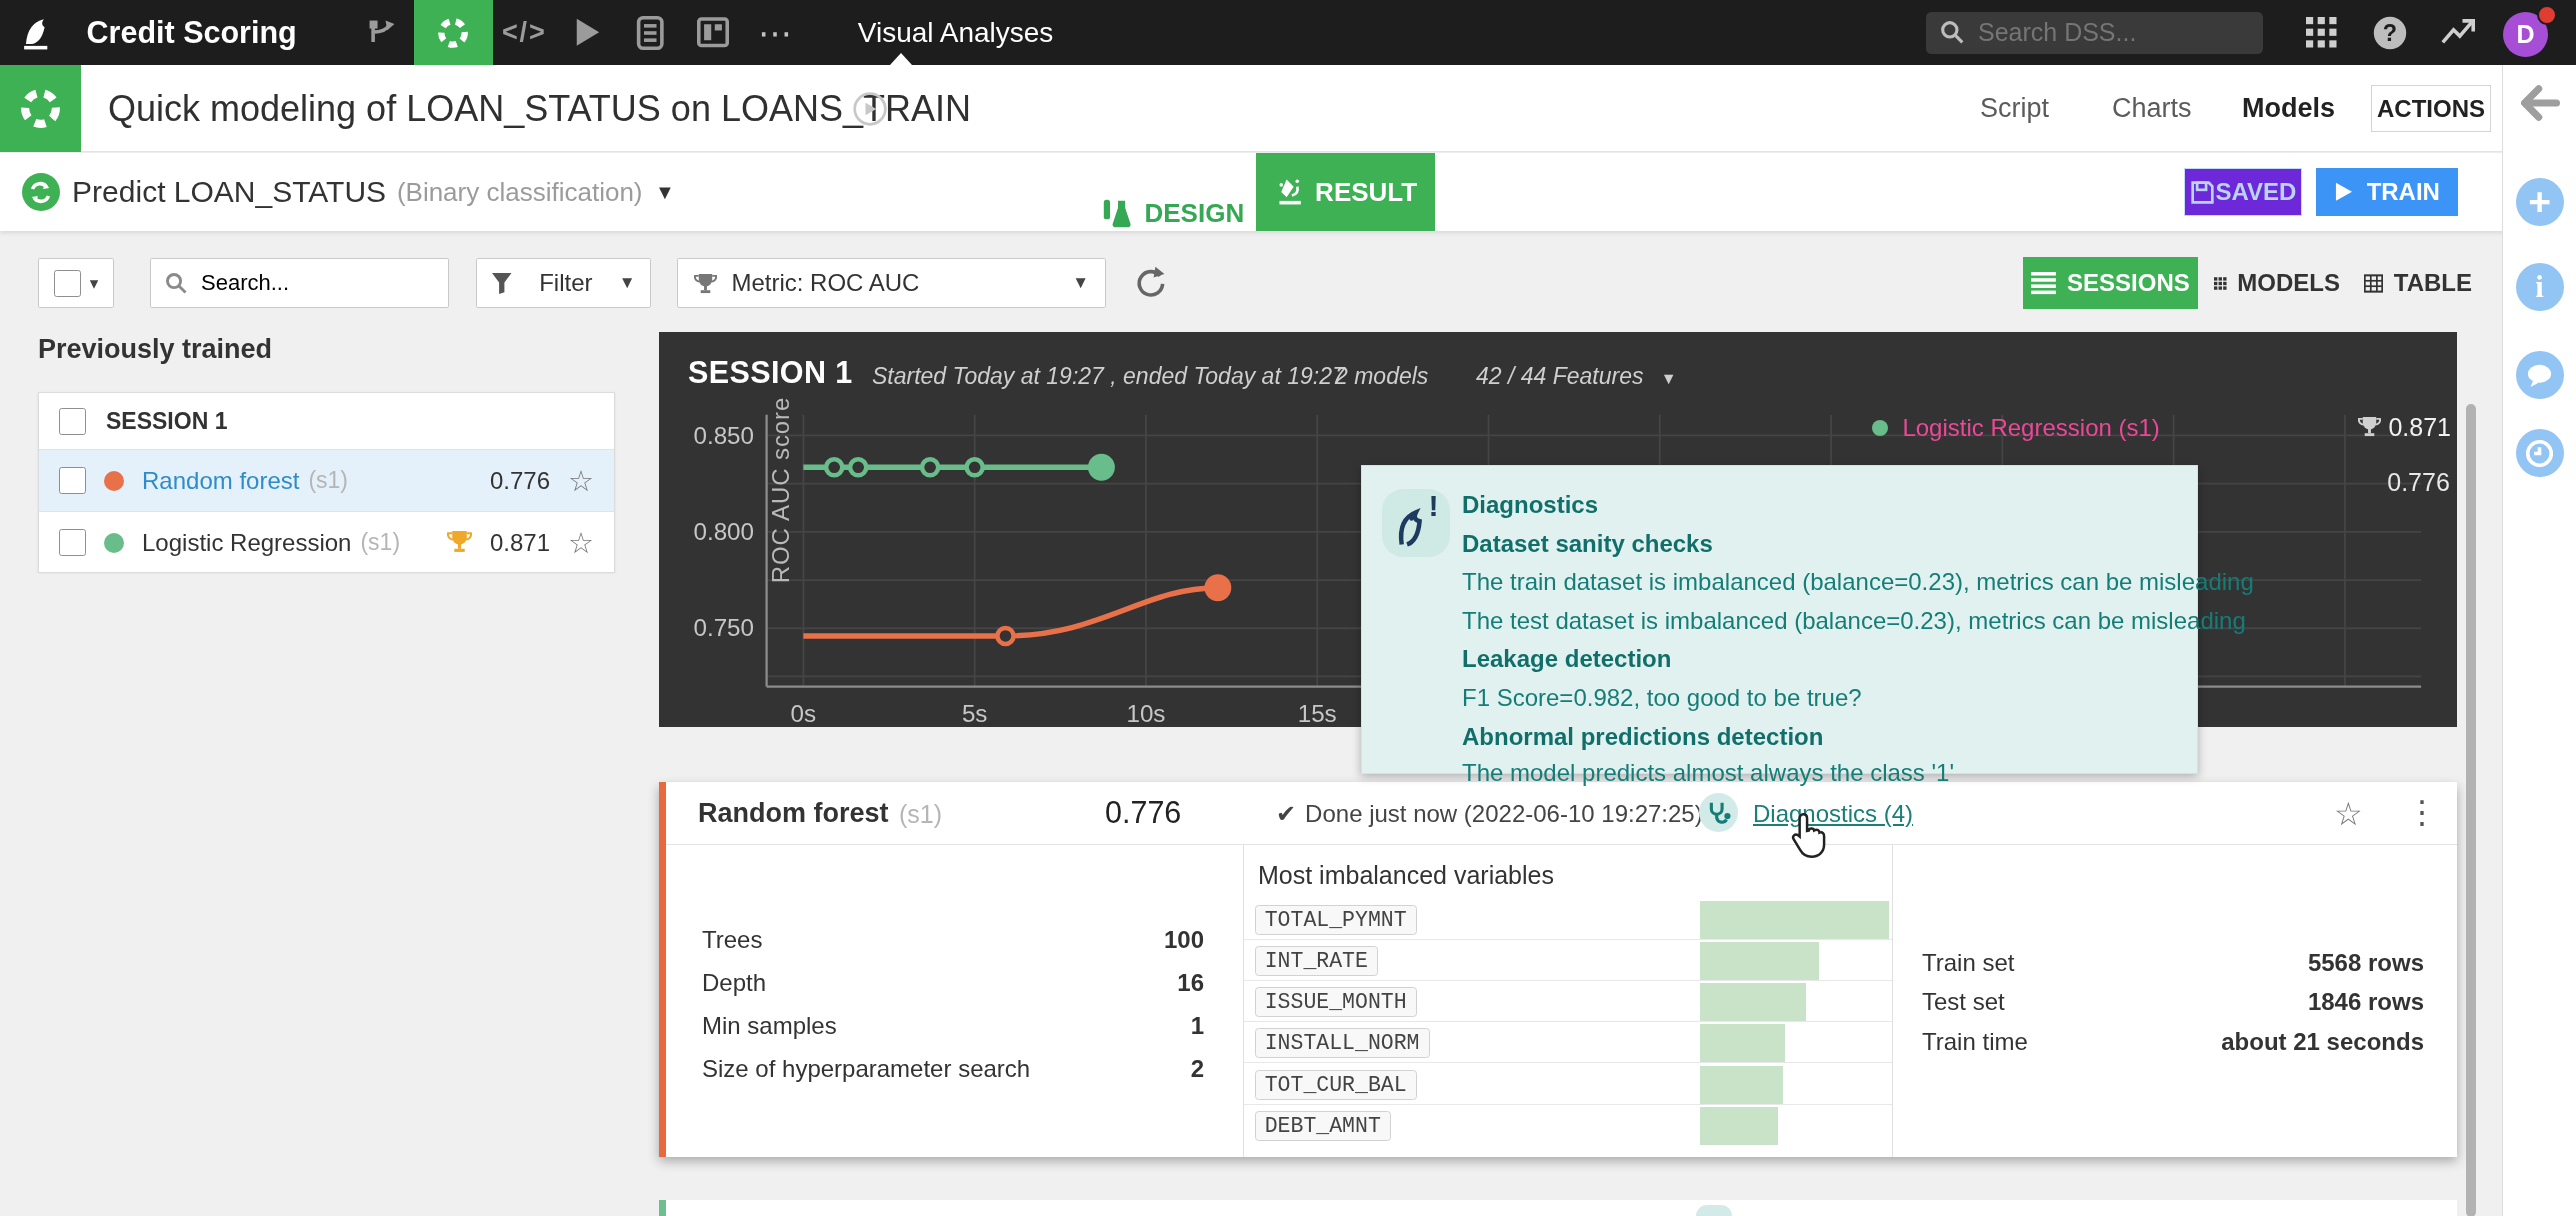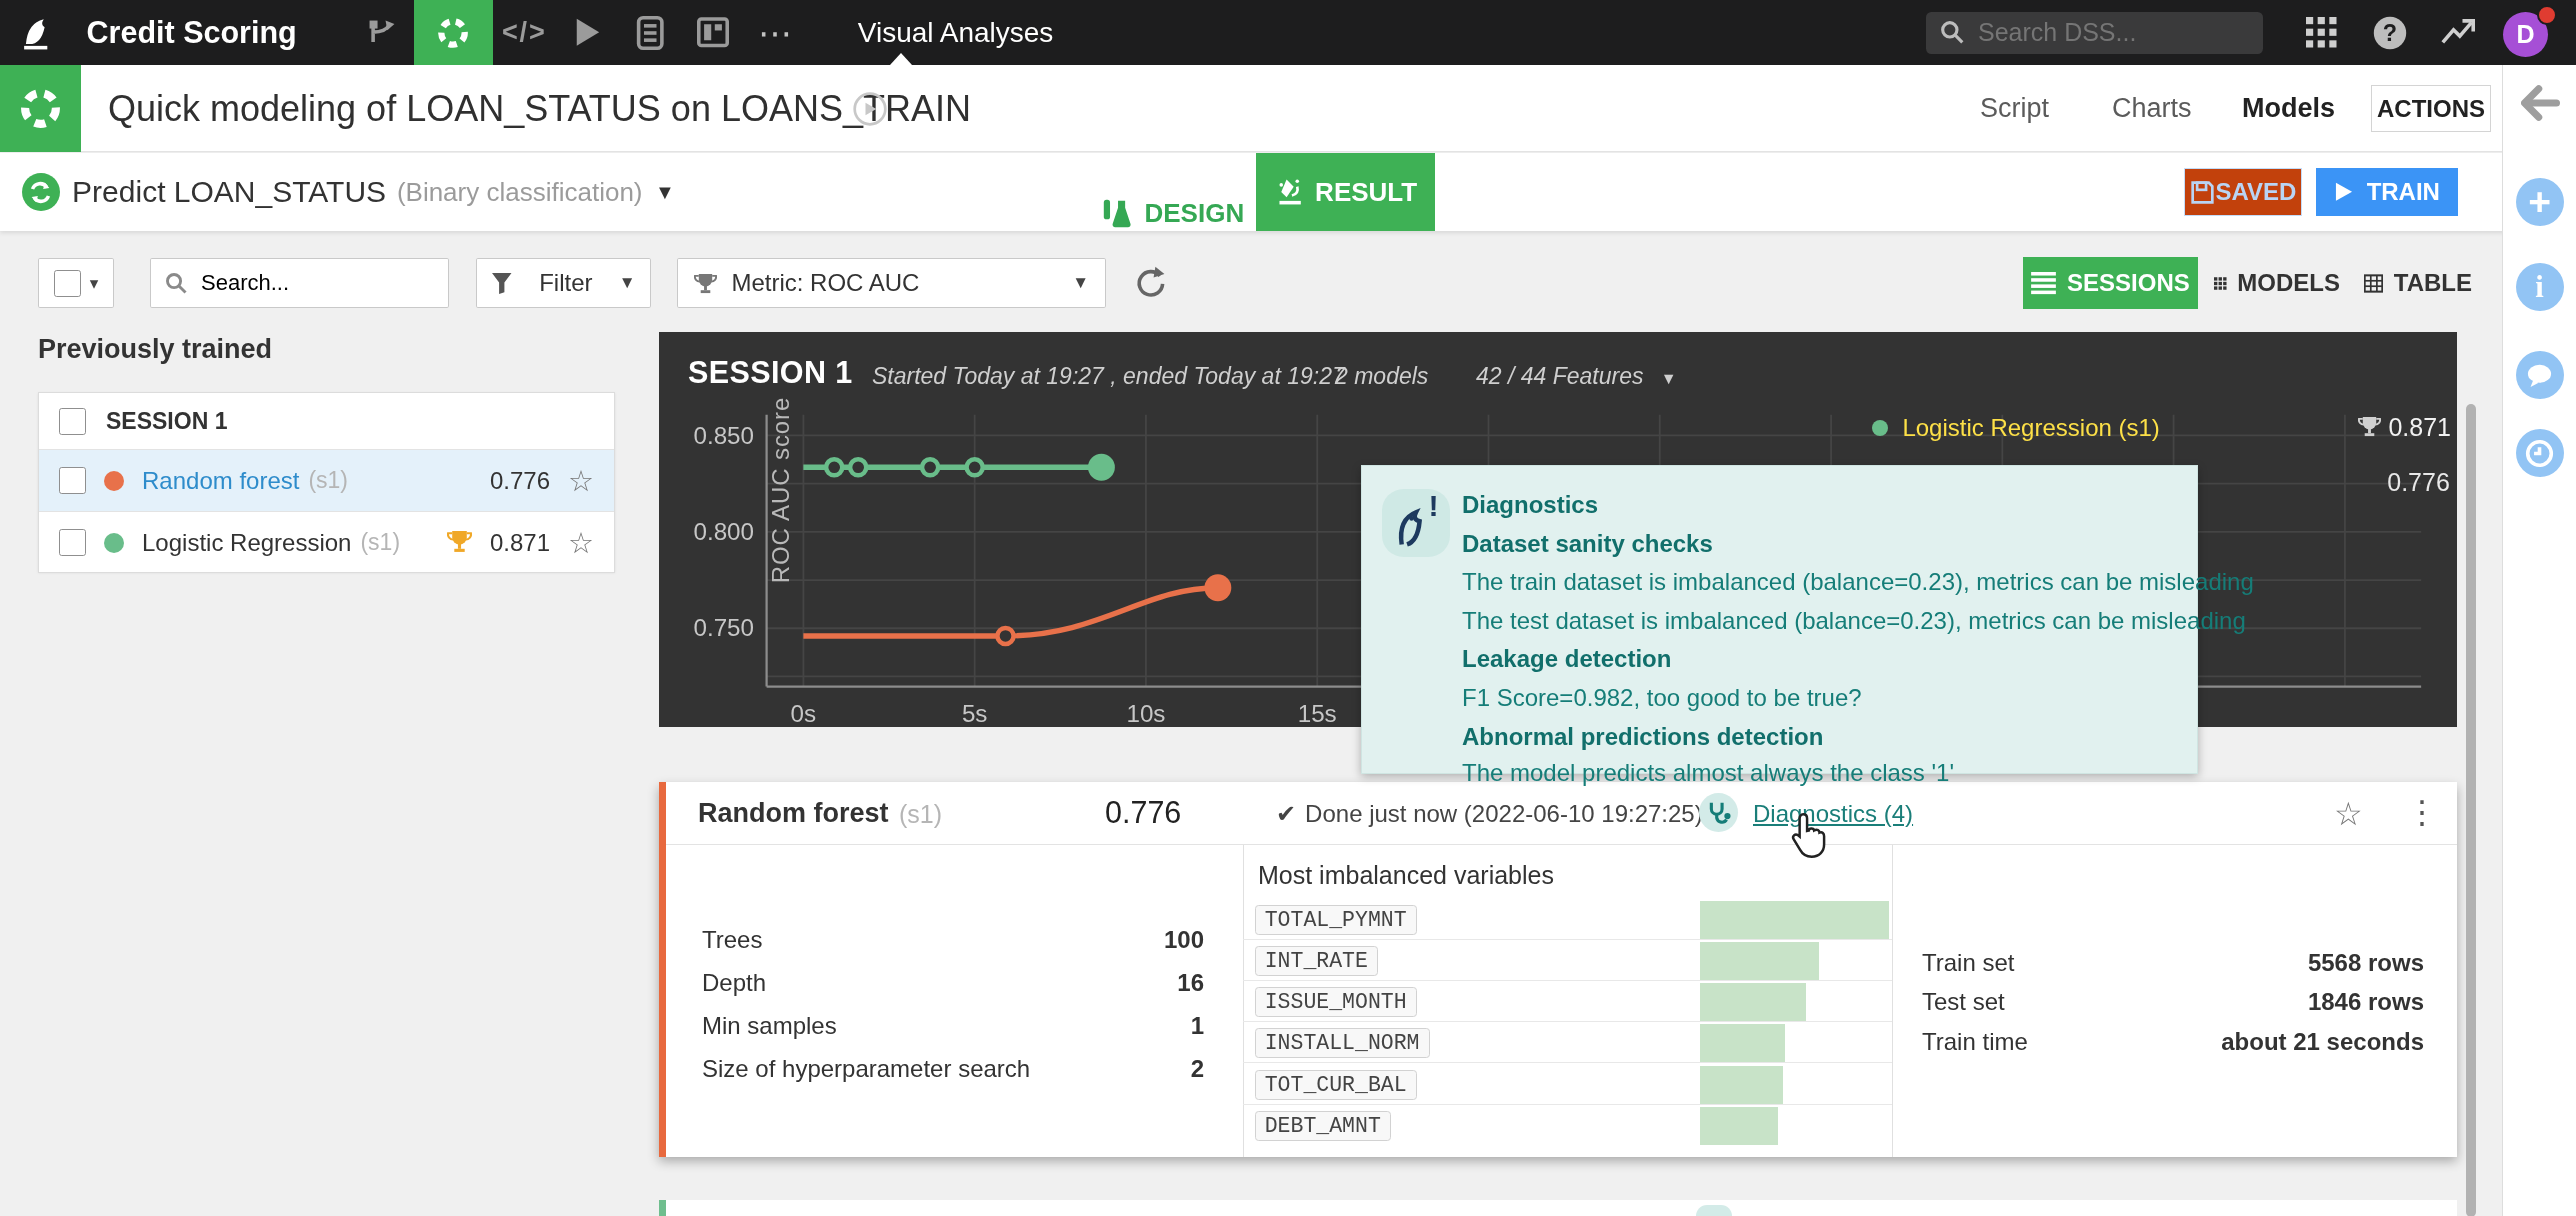--- a/index.html
+++ b/index.html
@@ -35,21 +35,21 @@
 
   
   .modelbar { position:absolute; left:0; top:153px; width:2576px; height:78px; background:#fff; box-shadow:0 1.8px 4.5px rgba(0,0,0,0.10); }
   .predict-wrap { position:absolute; left:21.5px; top:0; height:78px; display:flex; align-items:center; }
   .predict-circle { width:38px; height:38px; border-radius:50%; background:#3eb155; color:#fff; display:flex; align-items:center; justify-content:center; margin-right:12.6px; }
   .predict-name { font-size:30px; color:#333; font-weight:400; }
   .predict-type { font-size:26px; color:#9b9b9b; margin-left:10.8px; }
   .predict-caret { font-size:20px; color:#333; margin-left:12.6px; }
   .design-tab { position:absolute; left:1101px; top:0; height:69px; display:flex; align-items:center; color:#35a854; font-size:26px; font-weight:700; gap:13px;margin-top:26px; }
   .result-tab { position:absolute; left:1256px; top:0; width:179px; height:78px; background:#3eb155; color:#fff; font-size:26px; font-weight:700; display:flex; align-items:center; justify-content:center; gap:10.8px; }
-  .saved-btn { position:absolute; left:2184px; top:15.2px; width:118px; height:48px; border:1.8px solid #c3dcf8; color:#b9d4f4; background:#c2410c; font-size:24px; font-weight:700; display:flex; align-items:center; justify-content:center; gap:1px; }
+  .saved-btn { position:absolute; left:2184px; top:15.2px; width:118px; height:48px; border:1.8px solid #c3dcf8; color:#b9d4f4; background:#6d28d9; font-size:24px; font-weight:700; display:flex; align-items:center; justify-content:center; gap:1px; }
   .train-btn { position:absolute; left:2316px; top:15.2px; width:142px; height:48px; background:#3b94f6; color:#fff; font-size:24px; font-weight:700; display:flex; align-items:center; justify-content:center; gap:12.6px; border:none; }
 
   
   .tbox { position:absolute; top:258px; height:50px; background:#fff; border:0.9px solid #c9c9c9; border-radius:1.8px; display:flex; align-items:center; }
   .tb-caret { color:#444; font-size:17px; }
   .search-ph { color:#000000; font-size:22px; }
   .view-btn { position:absolute; top:257px; height:52px; display:flex; align-items:center; justify-content:center; gap:10.8px; font-size:24px; font-weight:700; }
   .refresh-ic { position:absolute; left:1132px; top:265px; }
 
   
@@ -391,21 +391,21 @@
         <circle cx="352" cy="80.47499999999991" r="9" fill="#333333" stroke="#69bd8a" stroke-width="5"></circle>
         <circle cx="493.34" cy="80.47499999999991" r="15" fill="#69bd8a"></circle>
         <path d="M161,268.59999999999997 L386.38,268.59999999999997 C492.958,268.59999999999997 540.326,214.8499999999999 623.22,214.8499999999999" fill="none" stroke="#e8714a" stroke-width="6"></path>
         <circle cx="386.38" cy="268.59999999999997" r="9" fill="#333333" stroke="#e8714a" stroke-width="5"></circle>
         <circle cx="623.22" cy="214.8499999999999" r="15" fill="#e8714a"></circle>
       </svg>
     <div class="ylab">ROC AUC score</div>
 
     <div class="legend-row1">
       <span class="dot" style="width: 16px; height: 16px; background: rgb(105, 189, 138);"></span>
-      <span style="color:#fde047; font-size:24px; margin-left:14.4px;">Logistic Regression (s1)</span>
+      <span style="color:#ec4899; font-size:24px; margin-left:14.4px;">Logistic Regression (s1)</span>
       <span style="margin-left:auto; display:flex; align-items:center; gap:7.2px;">
         <span>
           <svg width="23" height="23" viewBox="0 0 24 24">
               <path d="M5 2 h14 v6 a7 7 0 0 1 -14 0 z" fill="#d0d0d0"></path>
               <path d="M5 4 h-4 a5 5 0 0 0 5 6 M19 4 h4 a5 5 0 0 1 -5 6" fill="none" stroke="#d0d0d0" stroke-width="2"></path>
               <rect x="10.5" y="14" width="3" height="5" fill="#d0d0d0"></rect>
               <rect x="7" y="19" width="10" height="3" fill="#d0d0d0"></rect>
             </svg>
         </span>
         <span style="color:#f2f2f2; font-size:25px;">0.871</span>

